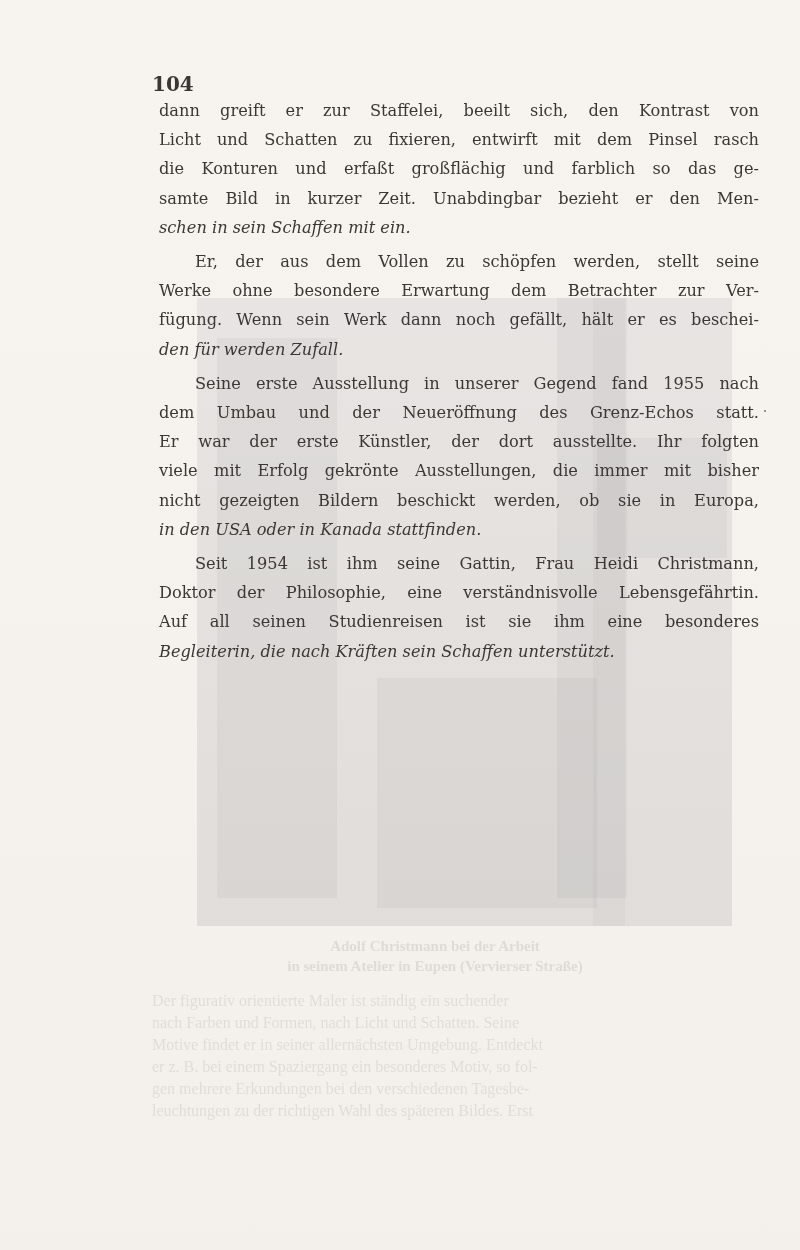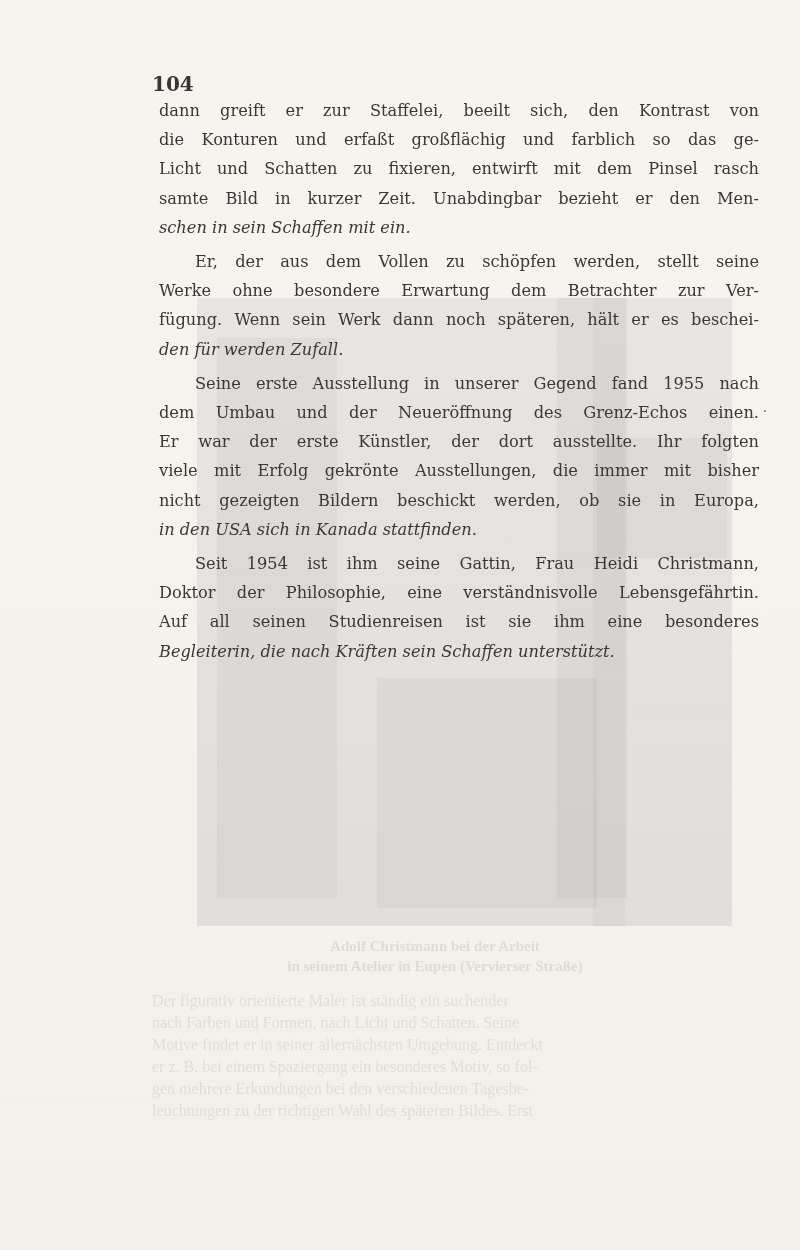--- a/index.html
+++ b/index.html
@@ -129,38 +129,38 @@
     <div>er z. B. bei einem Spaziergang ein besonderes Motiv, so fol-</div>
     <div>gen mehrere Erkundungen bei den verschiedenen Tagesbe-</div>
     <div>leuchtungen zu der richtigen Wahl des späteren Bildes. Erst</div>
   </div>
 
   <div class="page-number">104</div>
 
   <div class="body-text">
     <div class="para">
       <span class="line">dann greift er zur Staffelei, beeilt sich, den Kontrast von</span>
+      <span class="line">Licht und Schatten zu fixieren, entwirft mit dem Pinsel rasch</span>
       <span class="line">die Konturen und erfaßt großflächig und farblich so das ge-</span>
-      <span class="line">Licht und Schatten zu fixieren, entwirft mit dem Pinsel rasch</span>
       <span class="line">samte Bild in kurzer Zeit. Unabdingbar bezieht er den Men-</span>
       <span class="line last">schen in sein Schaffen mit ein.</span>
     </div>
     <div class="para">
       <span class="line indent">Er, der aus dem Vollen zu schöpfen werden, stellt seine</span>
       <span class="line">Werke ohne besondere Erwartung dem Betrachter zur Ver-</span>
-      <span class="line">fügung. Wenn sein Werk dann noch späteren, hält er es beschei-</span>
+      <span class="line">fügung. Wenn sein Werk dann noch gefällt, hält er es beschei-</span>
       <span class="line last">den für werden Zufall.</span>
     </div>
     <div class="para">
       <span class="line indent">Seine erste Ausstellung in unserer Gegend fand 1955 nach</span>
-      <span class="line">dem Umbau und der Neueröffnung des Grenz-Echos einen.</span>
+      <span class="line">dem Umbau und der Neueröffnung des Grenz-Echos statt.</span>
       <span class="line">Er war der erste Künstler, der dort ausstellte. Ihr folgten</span>
       <span class="line">viele mit Erfolg gekrönte Ausstellungen, die immer mit bisher</span>
       <span class="line">nicht gezeigten Bildern beschickt werden, ob sie in Europa,</span>
-      <span class="line last">in den USA sich in Kanada stattfinden.</span>
+      <span class="line last">in den USA oder in Kanada stattfinden.</span>
     </div>
     <div class="para">
       <span class="line indent">Seit 1954 ist ihm seine Gattin, Frau Heidi Christmann,</span>
       <span class="line">Doktor der Philosophie, eine verständnisvolle Lebensgefährtin.</span>
       <span class="line">Auf all seinen Studienreisen ist sie ihm eine besonderes</span>
       <span class="line last">Begleiterin, die nach Kräften sein Schaffen unterstützt.</span>
     </div>
   </div>
 
   <div class="speck" style="left:764px;top:410px;"></div>

